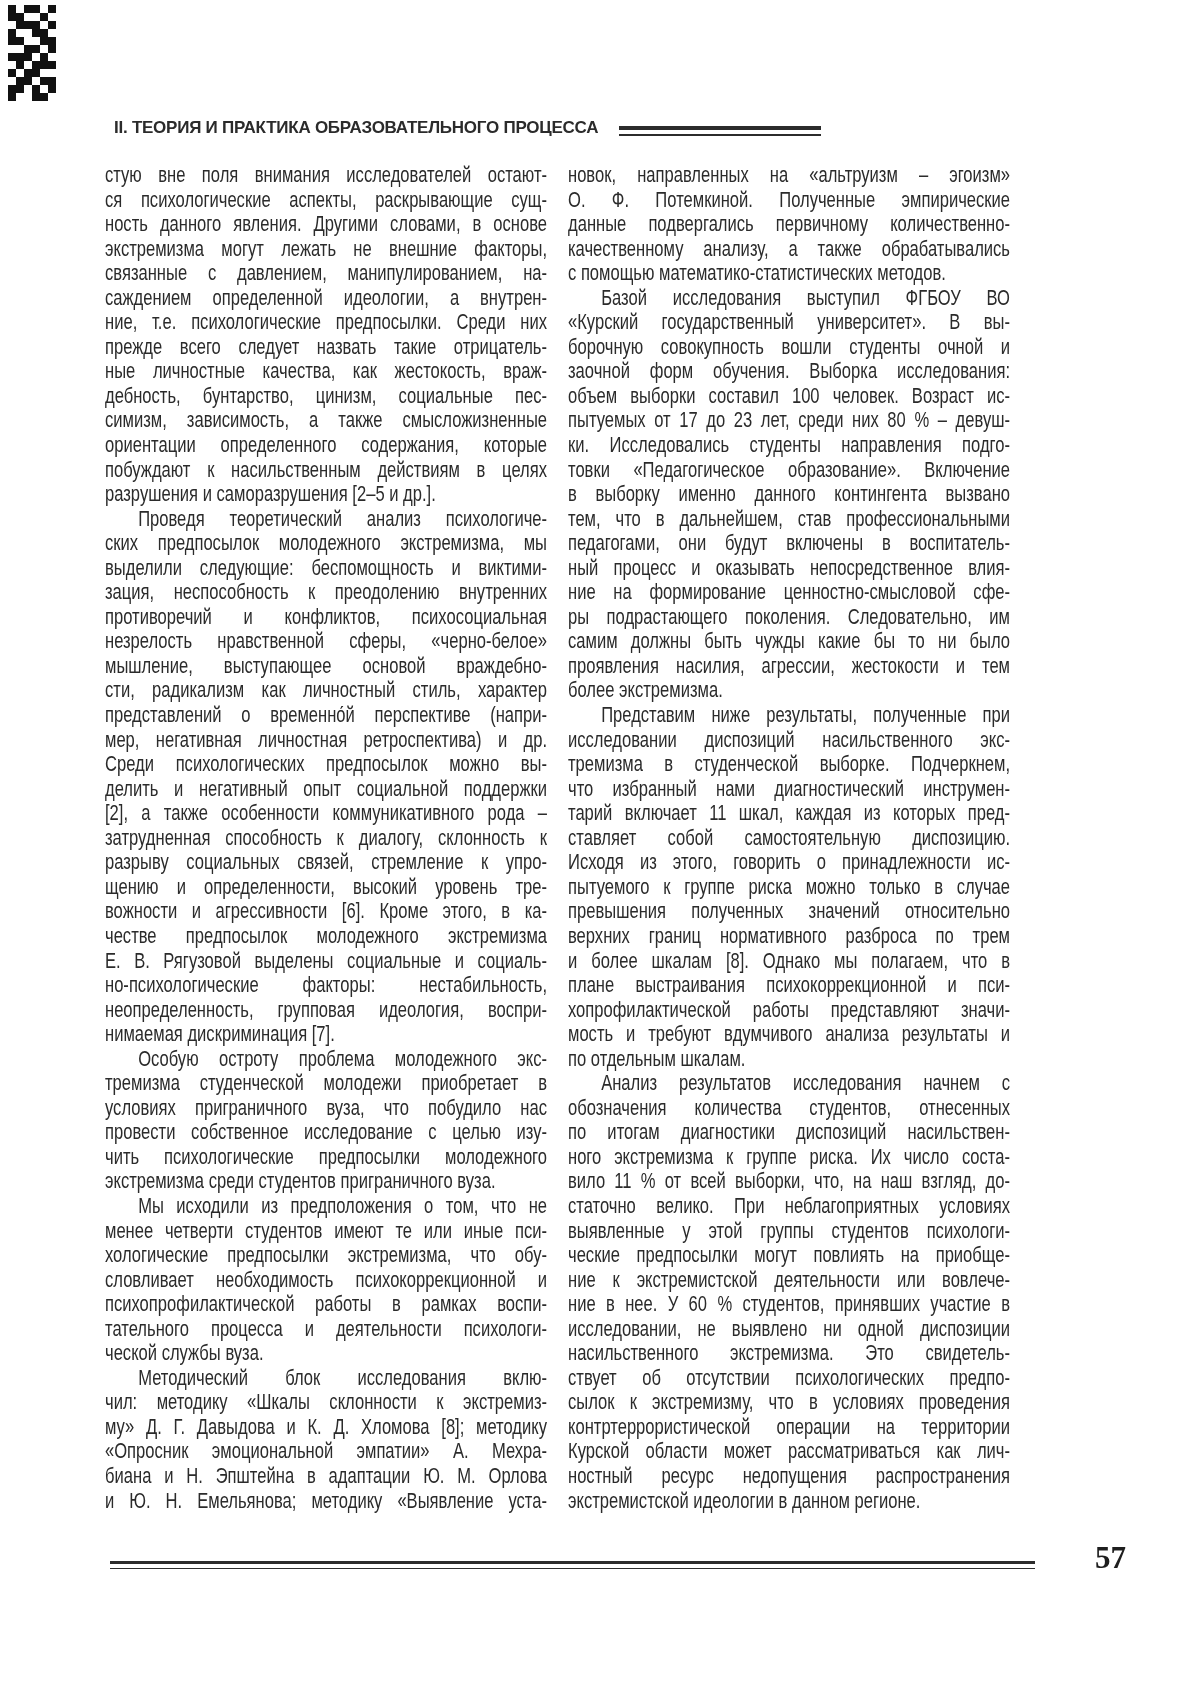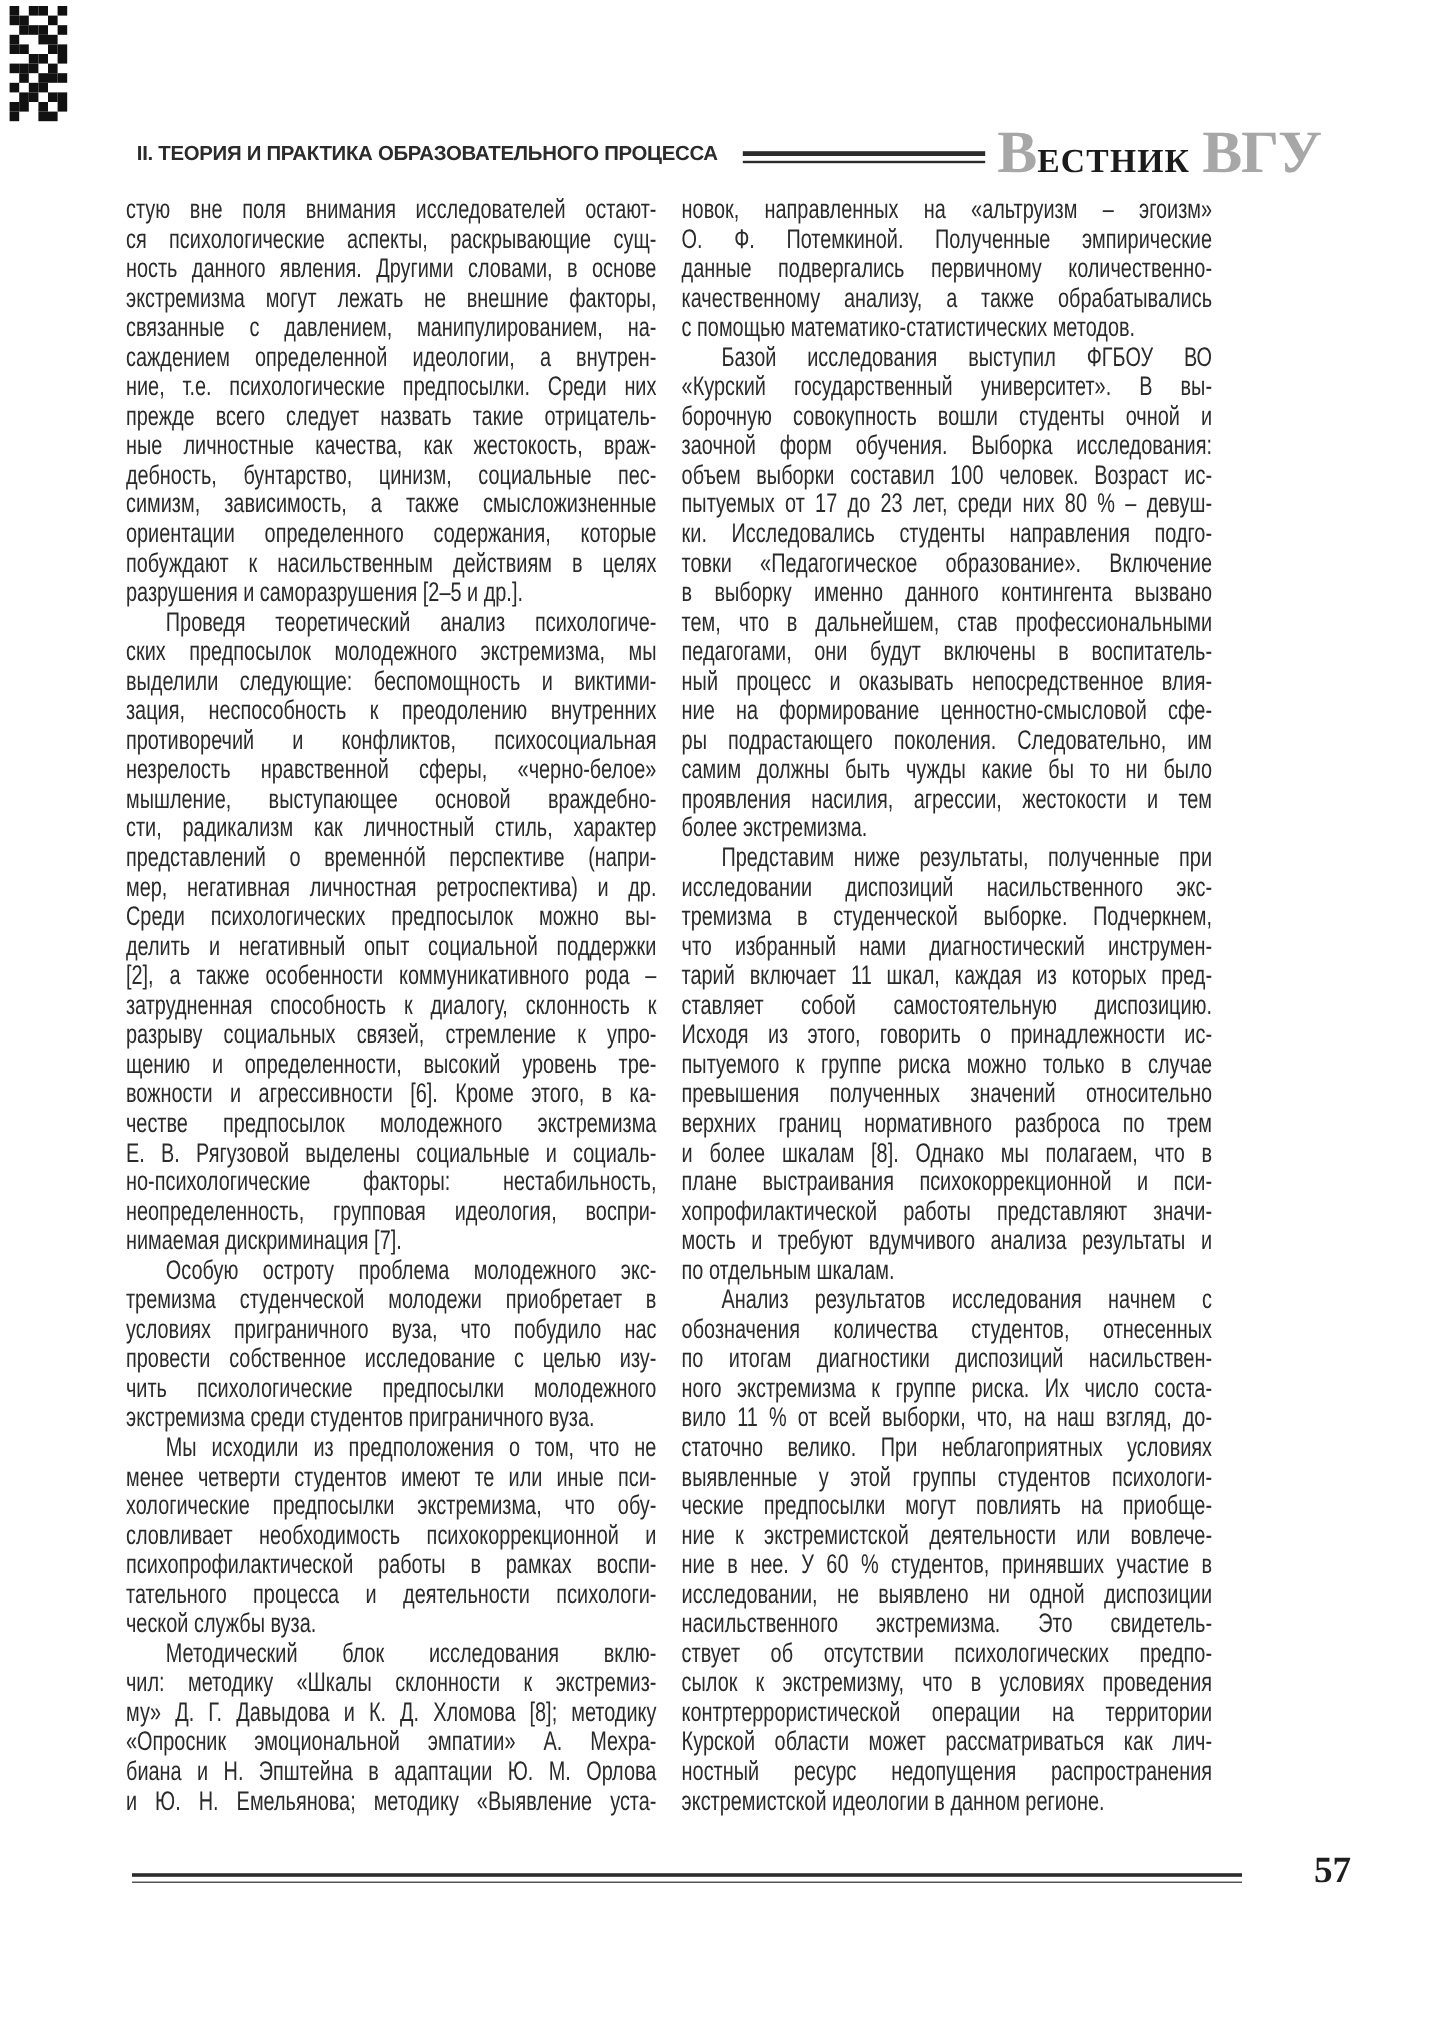--- a/index.html
+++ b/index.html
@@ -137,23 +137,20 @@
       <div class="c0"></div>
       <div class="c1"></div>
       <div class="c1"></div>
       <div class="c0"></div>
     </div>
 
   <div class="section-title">II. ТЕОРИЯ И ПРАКТИКА ОБРАЗОВАТЕЛЬНОГО ПРОЦЕССА</div>
 
   <div class="header-rule"></div>
 
-  <div class="logo">
-    <span class="big">В</span><span class="small">ЕСТНИК</span><span class="big abbr">ВГУ</span>
-  </div>
 
   <div class="col col-left" id="col-left">
       <div class="line">стую вне поля внимания исследователей остают-</div>
       <div class="line">ся психологические аспекты, раскрывающие сущ-</div>
       <div class="line">ность данного явления. Другими словами, в основе</div>
       <div class="line">экстремизма могут лежать не внешние факторы,</div>
       <div class="line">связанные с давлением, манипулированием, на-</div>
       <div class="line">саждением определенной идеологии, а внутрен-</div>
       <div class="line">ние, т.е. психологические предпосылки. Среди них</div>
       <div class="line">прежде всего следует назвать такие отрицатель-</div>

